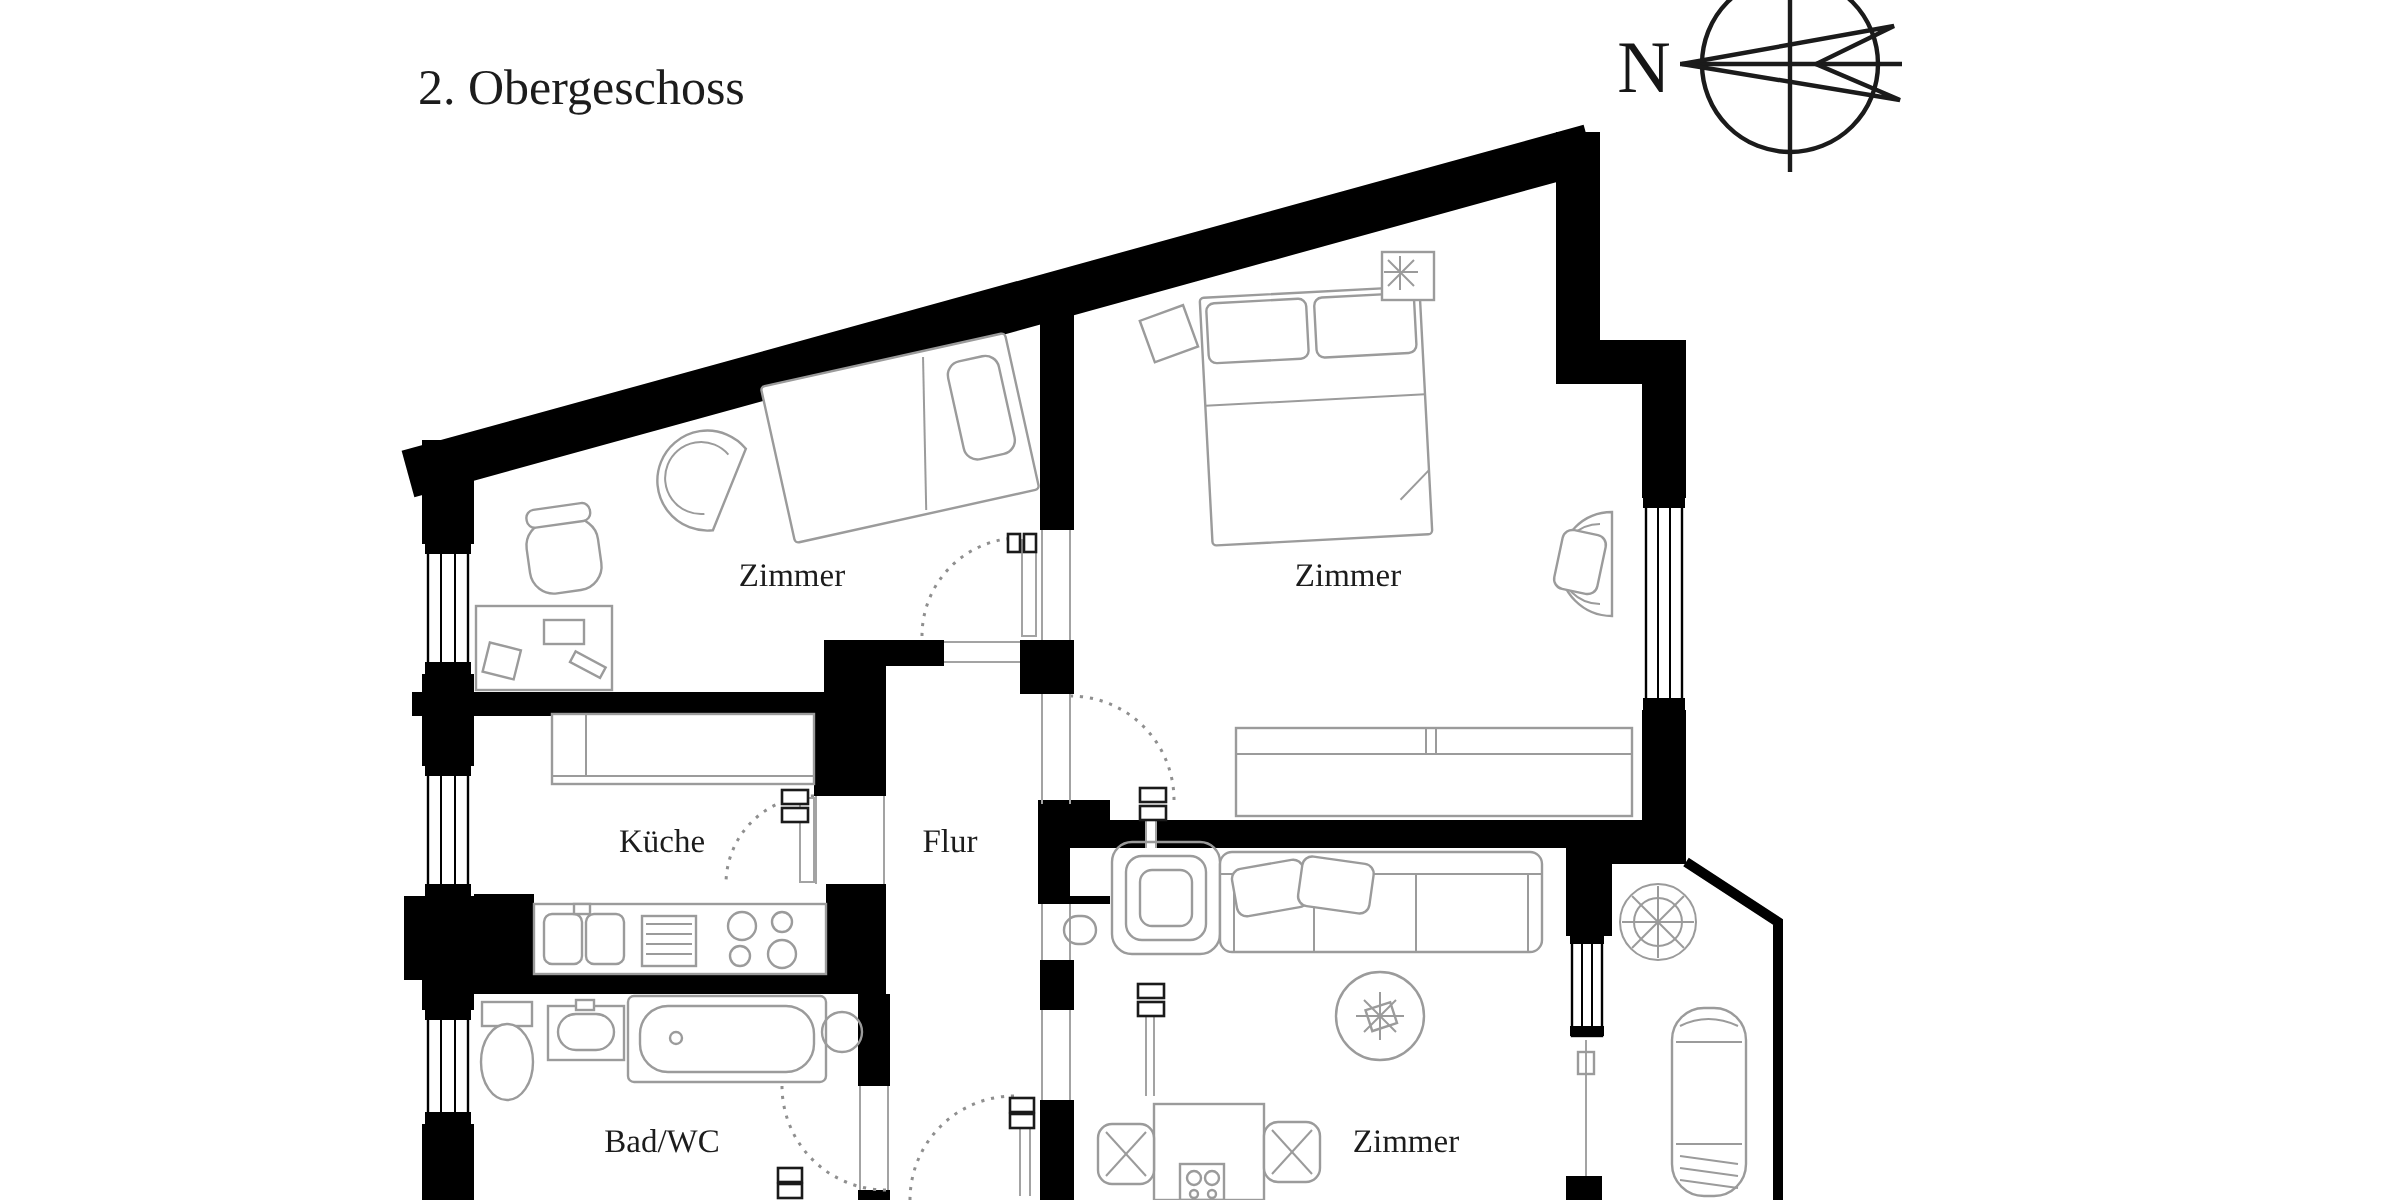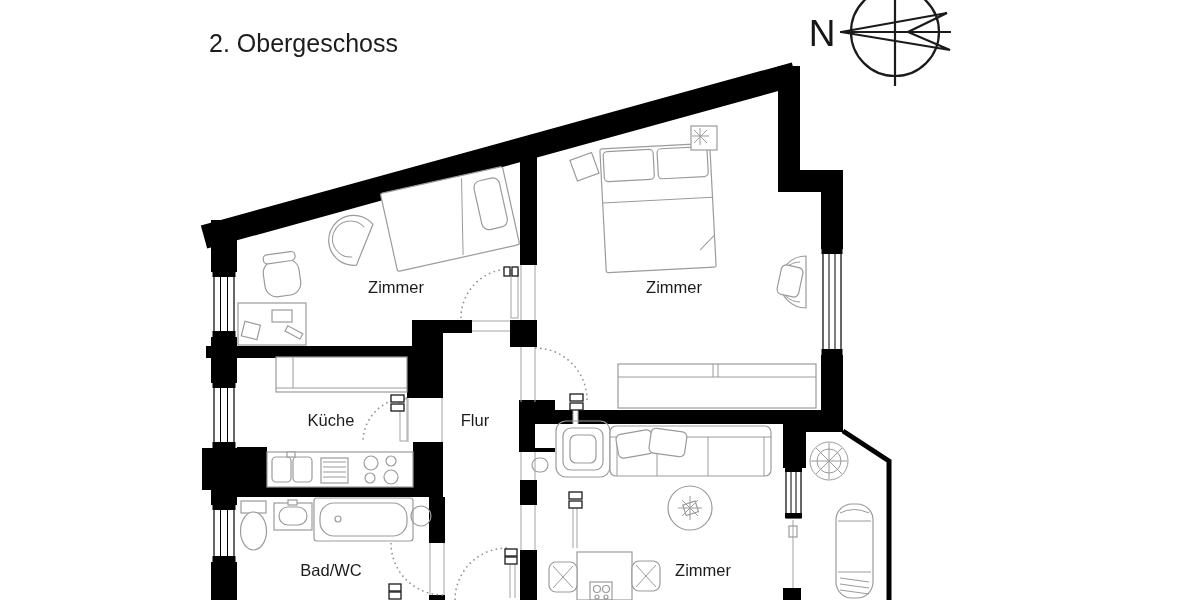--- a/index.html
+++ b/index.html
@@ -1,17 +1,17 @@
 <!DOCTYPE html>
 <html style="--wall: #000000; --furn: #9b9b9b; --door: #8f8f8f; --text: #1c1c1c; --bg: #ffffff;"><head>
 <meta charset="utf-8">
 <style>
   html,body{margin:0;padding:0;background:#fff;}
   .page{position:relative;width:1200px;height:600px;background:var(--bg,#fff);overflow:hidden;
-        font-family:Liberation Sans, sans-serif;}
+        font-family:Liberation Serif, serif;}
   svg{position:absolute;inset:0;display:block;}
   .wall{fill:var(--wall,#000);stroke:none;}
   .wallstroke{stroke:var(--wall,#000);fill:none;}
   .gapwhite{fill:#fff;stroke:none;}
   .furn{fill:#fff;stroke:var(--furn,#9b9b9b);stroke-width:1.2;}
   .furnl{fill:none;stroke:var(--furn,#9b9b9b);stroke-width:1.2;}
   .furnd{fill:none;stroke:var(--furn,#9b9b9b);stroke-width:1;}
   .door{fill:none;stroke:var(--door,#8f8f8f);stroke-width:1.5;stroke-dasharray:1.6 3.4;}
   .jamb{fill:#fff;stroke:#1a1a1a;stroke-width:1.3;}
   .thin{stroke:#a3a3a3;stroke-width:1;fill:none;}

